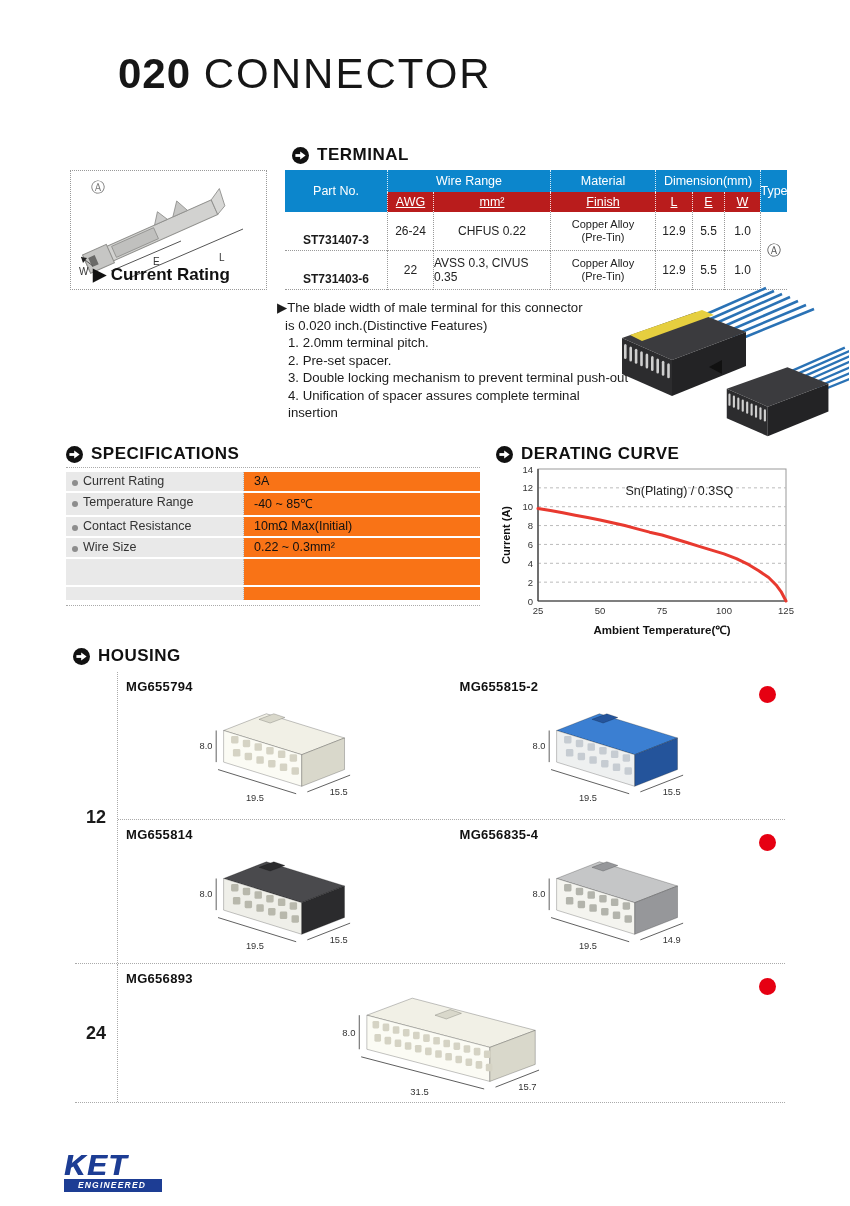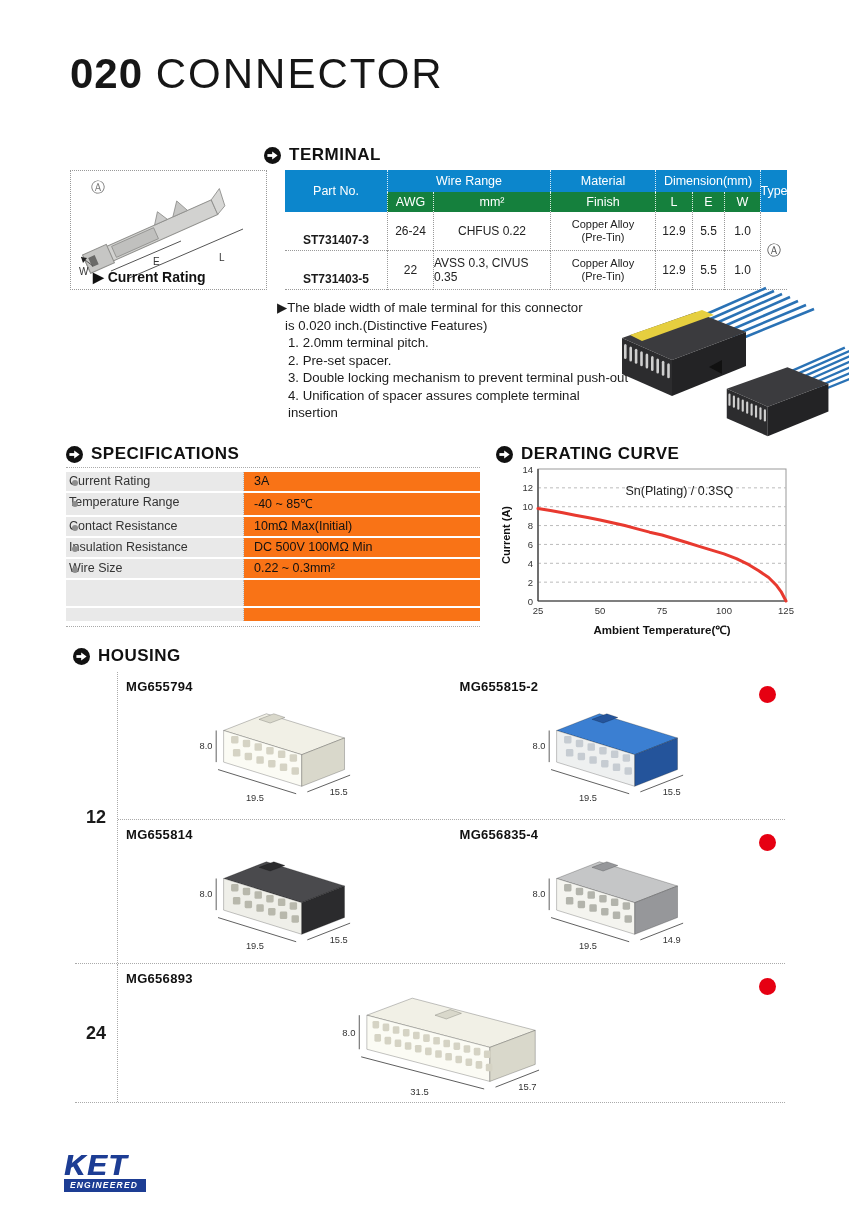--- a/index.html
+++ b/index.html
@@ -3,40 +3,40 @@
 <meta charset="utf-8">
 <style>
   * { margin:0; padding:0; box-sizing:border-box; }
   html,body { background:#ffffff; }
   body {
     width:850px; height:1206px; position:relative; overflow:hidden;
     font-family:"Liberation Sans", sans-serif; color:#222;
   }
   
   .page-title { position:absolute; left:70px; top:50px; font-size:42px; letter-spacing:1px; color:#161616; }
-  .page-title .num { font-weight:bold; }
+  .page-title .num { font-weight:bold;margin-left:48px; }
   .page-title .word { font-weight:normal; letter-spacing:2px; }
 
   
   .sec-head { position:absolute; display:flex; align-items:center; gap:8px; }
   .sec-head .sec-icon { width:17px; height:17px; flex:0 0 auto; }
   .sec-head .sec-label { font-size:17px; font-weight:bold; letter-spacing:.5px; color:#111; }
 
   
   .diagram-box { position:absolute; left:70px; top:170px; width:197px; height:120px; border:1px dotted #999; }
   .diagram-box .type-a { position:absolute; left:20px; top:8px; font-size:14px; color:#777; }
   .diagram-box svg { position:absolute; left:0; top:0; }
-  .diagram-caption { position:absolute; left:22px; bottom:4px; font-size:14px; font-weight:bold; color:#111; }
+  .diagram-caption { position:absolute; left:22px; bottom:4px; font-size:17px; font-weight:bold; color:#111; }
 
   
   .t-table { position:absolute; left:285px; top:170px; display:grid;
     grid-template-columns:102px 46px 117px 105px 37px 32px 36px 27px;
     grid-template-rows:22px 20px 39px 39px; }
   .th { color:#fff; display:flex; align-items:center; justify-content:center; font-size:12.5px; }
-  .th.dark { background:#0c86cc; } .th.light { background:#15803d; }
+  .th.dark { background:#0c86cc; } .th.light { background:#b91c1c;text-decoration:underline; }
   .th.sep { border-left:1px dotted rgba(255,255,255,.85); }
   .c-partno { grid-area:1/1/3/2; } .c-wire { grid-area:1/2/2/4; }
   .c-awg { grid-area:2/2/3/3; } .c-mm2 { grid-area:2/3/3/4; }
   .c-mat { grid-area:1/4/2/5; } .c-fin { grid-area:2/4/3/5; }
   .c-dim { grid-area:1/5/2/8; } .c-l { grid-area:2/5/3/6; } .c-e { grid-area:2/6/3/7; } .c-w { grid-area:2/7/3/8; }
   .c-type { grid-area:1/8/3/9; }
   .td { display:flex; flex-direction:column; align-items:center; justify-content:center;
         font-size:12px; color:#222; border-left:1px dotted #999; border-bottom:1px dotted #999; background:#fff; }
   .td.first { border-left:none;margin-top:17px; }
   .td .pn { font-weight:bold; color:#1a1a1a; }
@@ -49,21 +49,21 @@
   .notes .n1 { padding-left:8px; }
   .notes .nn { padding-left:11px; }
 
   .photo-svg { position:absolute; left:604px; top:286px; }
 
   
   .spec-table { position:absolute; left:66px; top:467px; width:414px;
     border-top:1px dotted #aaa; border-bottom:1px dotted #aaa; padding:4px 0 3px 0; }
   .spec-row { display:grid; grid-template-columns:178px 1fr; margin-bottom:2px; }
   .spec-label { background:#e9e9e9; border-right:1px dotted #bbb; font-size:12.5px; color:#333;
-    padding:2px 6px 3px 3px; position:relative; min-height:19px; }
+    padding:2px 6px 3px 17px; position:relative; min-height:19px; }
   .spec-label::before { content:""; position:absolute; left:6px; top:8px; width:6px; height:6px; border-radius:50%; background:#8d8d8d; }
   .spec-value { background:#f97316; font-size:12.5px; color:#111; padding:2px 8px 3px 10px; min-height:19px; }
   .spec-row.empty .spec-label { min-height:26px; } .spec-row.empty .spec-value { min-height:26px; }
   .spec-row.empty2 .spec-label { min-height:13px; } .spec-row.empty2 .spec-value { min-height:13px; }
   .spec-row.empty .spec-label::before, .spec-row.empty2 .spec-label::before { display:none; }
 
   
   .chart-wrap { position:absolute; left:498px; top:461px; width:312px; }
 
   
@@ -85,34 +85,34 @@
   .conn { position:absolute; left:50%; transform:translateX(-50%); top:12px; }
   .conn.small { width:186px; }
   .conn.wide { width:246px; top:2px; }
   .dot { position:absolute; right:9px; top:14px; width:17px; height:17px; border-radius:50%; background:#e60012; }
 
   
   .logo { position:absolute; left:64px; top:1152px; width:92px; }
   .logo .ket { color:#1d3d94; font-weight:bold; font-style:italic; font-size:29px; letter-spacing:2px; line-height:26px;
     text-shadow:1px 0 #1d3d94; }
   .logo .badge { margin-top:1px; background:#1d3d94; color:#fff; font-style:italic; font-weight:bold;
-    font-size:8.5px; letter-spacing:1.2px; text-align:center; padding:1px 2px 2px 0; width:82px; }
+    font-size:8.5px; letter-spacing:1.2px; text-align:center; padding:1px 2px 2px 0; width:98px; }
 
   svg text { font-family:"Liberation Sans", sans-serif; }
   .dimtxt { font-size:10px; fill:#333; }
 </style>
 </head>
 <body>
 
 <div class="page-title">
   <span class="num">020</span>
   <span class="word">CONNECTOR</span>
 </div>
 
-<div class="sec-head" style="left:264px; top:145px;text-align:center;">
+<div class="sec-head" style="left:292px; top:145px;text-align:center;">
   <svg class="sec-icon" viewBox="0 0 17 17">
     <circle cx="8.5" cy="8.5" r="8.5" fill="#111"></circle>
     <rect x="3.4" y="7.1" width="6" height="2.8" fill="#fff"></rect>
     <polygon points="8.2,4.6 13.6,8.5 8.2,12.4" fill="#fff"></polygon>
   </svg>
   <span class="sec-label">TERMINAL</span>
 </div>
 
 <div class="diagram-box">
   <span class="type-a">Ⓐ</span>
@@ -157,21 +157,21 @@
   <div class="td" style="grid-area:3/3/4/4">CHFUS 0.22</div>
   <div class="td" style="grid-area:3/4/4/5">
     <span class="mat">Copper Alloy</span>
     <span class="mat">(Pre-Tin)</span>
   </div>
   <div class="td" style="grid-area:3/5/4/6">12.9</div>
   <div class="td" style="grid-area:3/6/4/7">5.5</div>
   <div class="td" style="grid-area:3/7/4/8">1.0</div>
 
   <div class="td first" style="grid-area:4/1/5/2">
-      <span class="pn">ST731403-5</span>
+      <span class="pn">ST731403-6</span>
     </div>
   <div class="td" style="grid-area:4/2/5/3">22</div>
   <div class="td" style="grid-area:4/3/5/4">AVSS 0.3, CIVUS 0.35</div>
   <div class="td" style="grid-area:4/4/5/5">
     <span class="mat">Copper Alloy</span>
     <span class="mat">(Pre-Tin)</span>
   </div>
   <div class="td" style="grid-area:4/5/5/6">12.9</div>
   <div class="td" style="grid-area:4/6/5/7">5.5</div>
   <div class="td" style="grid-area:4/7/5/8">1.0</div>
@@ -256,24 +256,20 @@
     <div class="spec-label">Current Rating</div>
     <div class="spec-value">3A</div>
   </div>
   <div class="spec-row">
     <div class="spec-label">Temperature Range</div>
     <div class="spec-value">-40 ~ 85℃</div>
   </div>
   <div class="spec-row">
     <div class="spec-label">Contact Resistance</div>
     <div class="spec-value">10mΩ Max(Initial)</div>
-  </div>
-  <div class="spec-row">
-    <div class="spec-label">Insulation Resistance</div>
-    <div class="spec-value">DC 500V 100MΩ Min</div>
   </div>
   <div class="spec-row">
     <div class="spec-label">Wire Size</div>
     <div class="spec-value">0.22 ~ 0.3mm²</div>
   </div>
   <div class="spec-row empty">
       <div class="spec-label"></div>
       <div class="spec-value"></div>
     </div>
   <div class="spec-row empty2">

